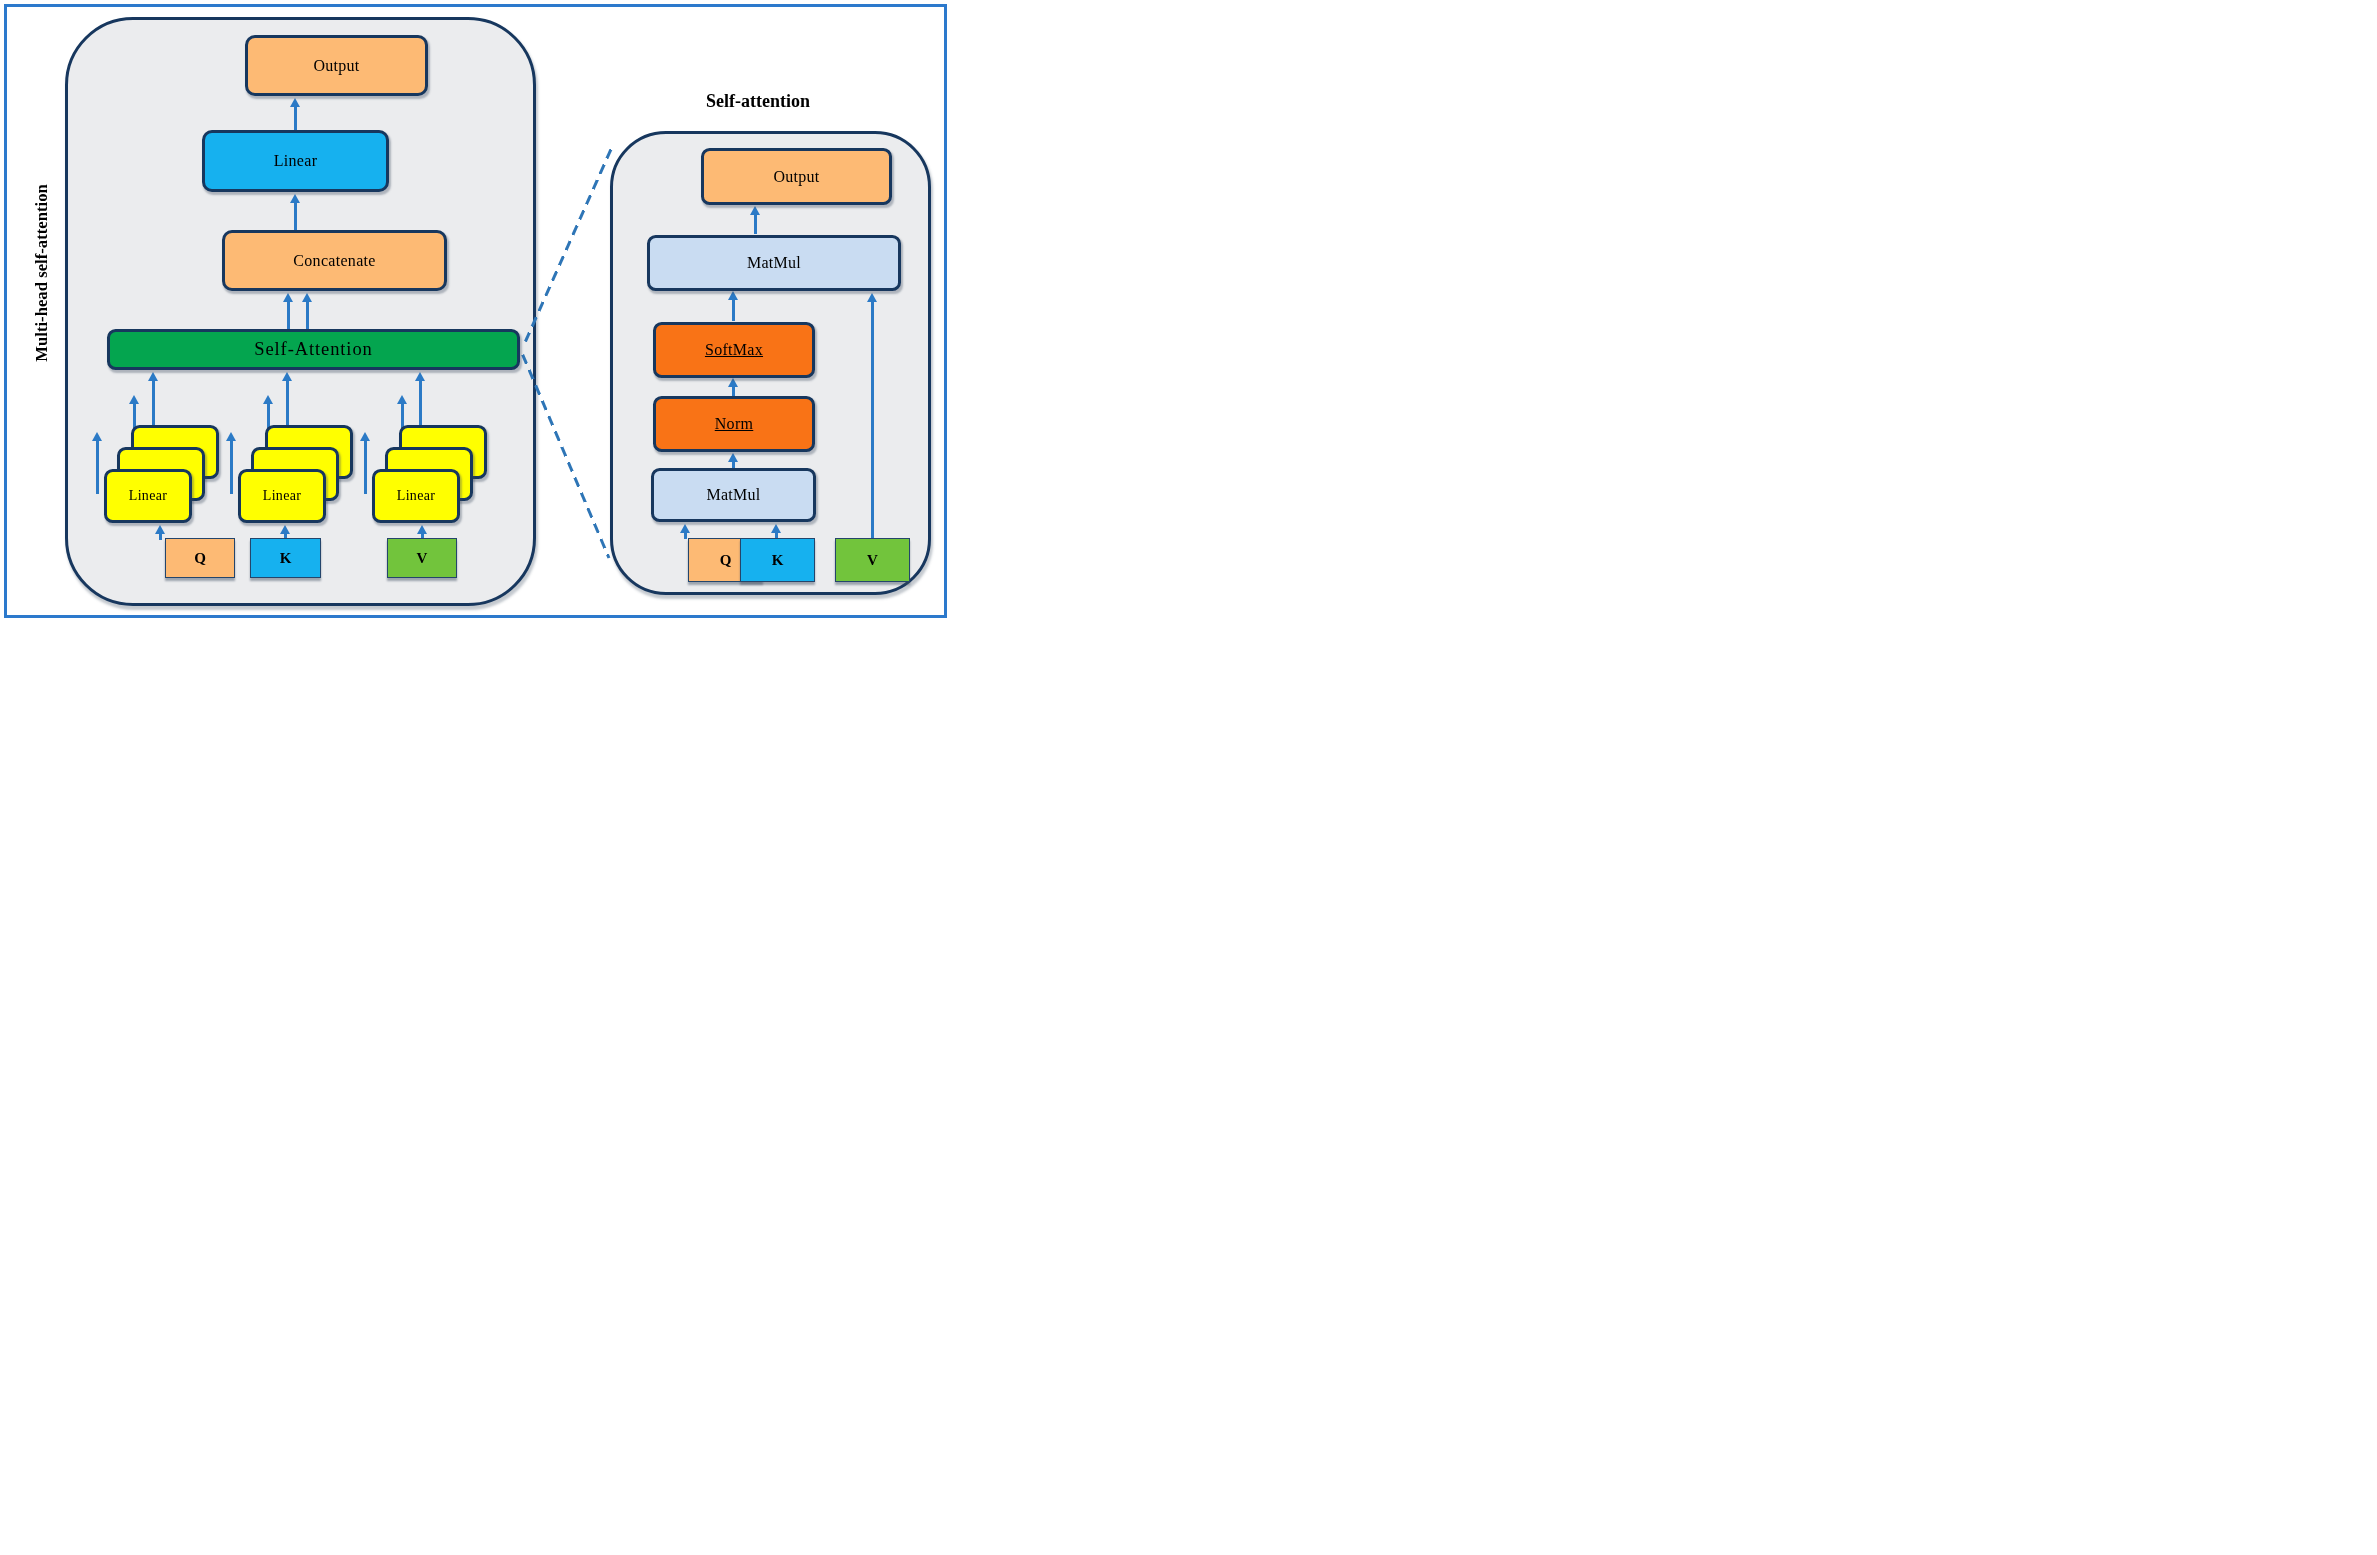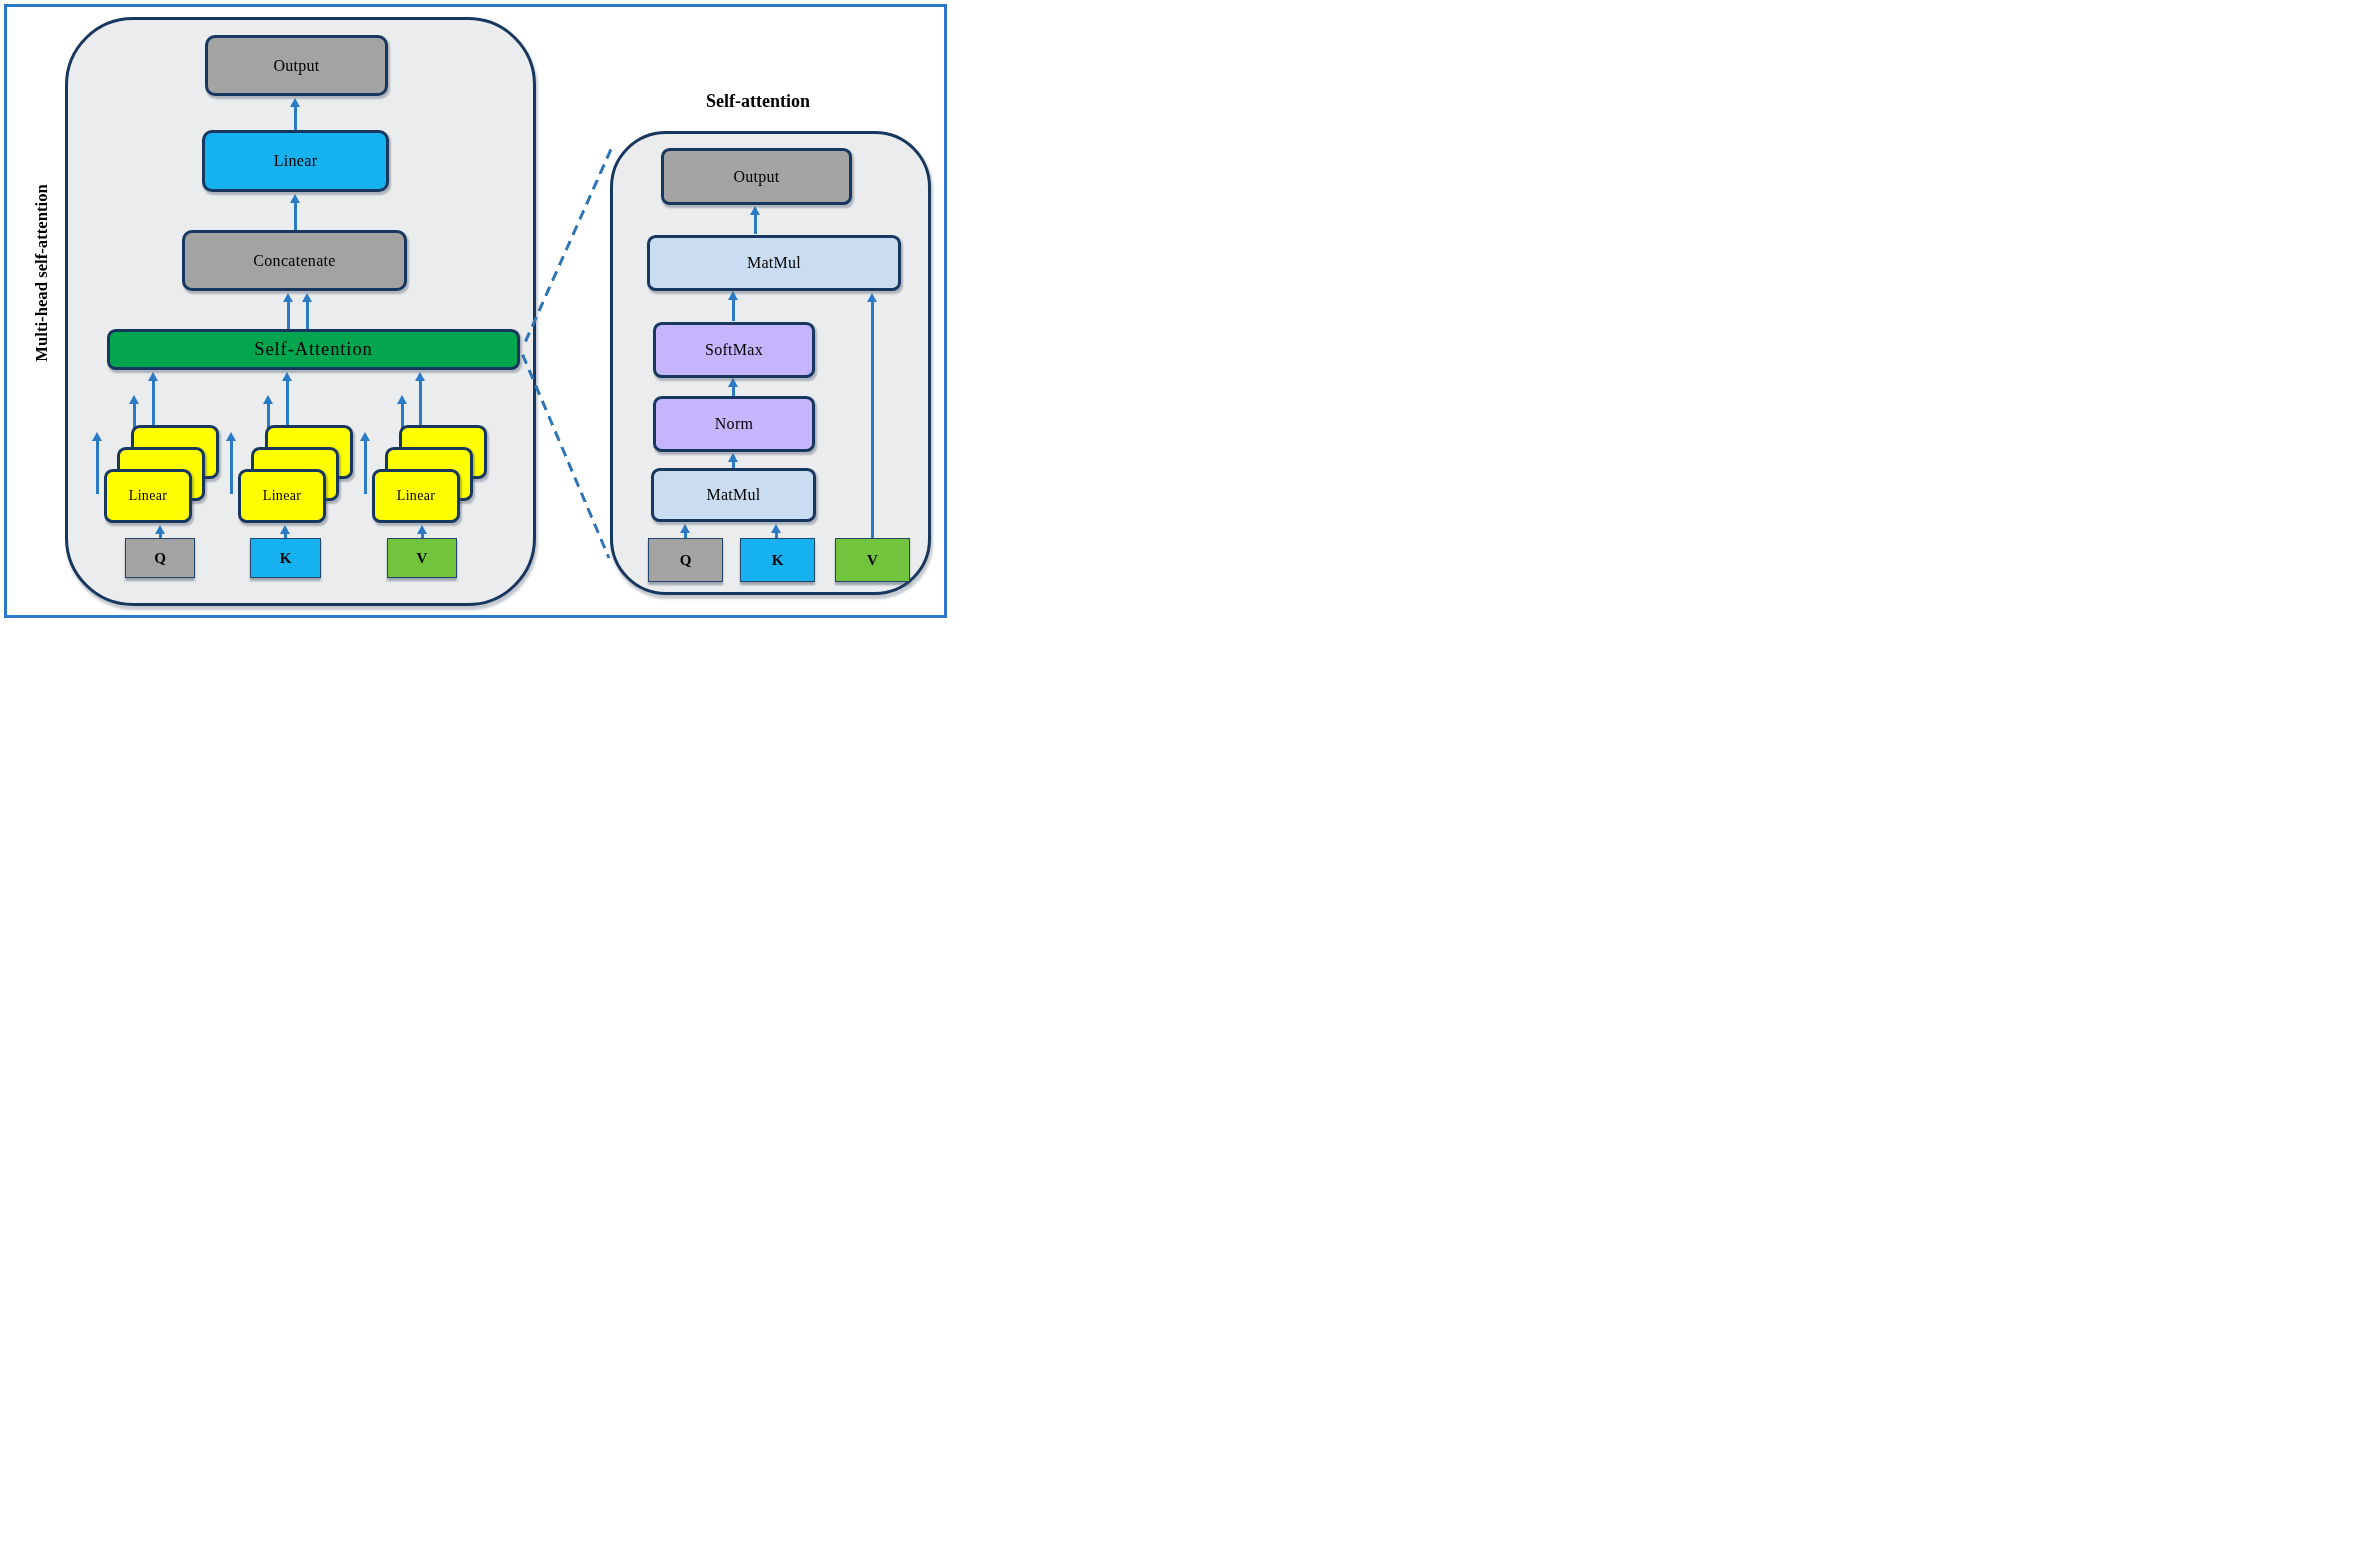--- a/index.html
+++ b/index.html
@@ -16,25 +16,25 @@
     box-shadow:1.9px 3.1px 2.5px rgba(60,75,95,.30);
   }
   .panel.lp{left:65px;top:17.3px;width:465px;height:583px;border-radius:68px;}
   .panel.rp{left:610px;top:131px;width:315px;height:458px;border-radius:56px;border-width:3.7px;}
   .bx{
     position:absolute;display:flex;align-items:center;justify-content:center;
     border:3.1px solid #17375e;border-radius:10px;color:#000;
     font-size:16px;box-shadow:1.2px 2.5px 1.9px rgba(60,75,95,.35);
     box-sizing:border-box;letter-spacing:0.3px;
   }
-  .white{background:#a3a3a3;}
+  .white{background:#fdba74;margin-left:40px;}
   .cyan{background:#16b1ef;}
   .greenbar{background:#04a54f;font-size:18.5px;letter-spacing:0.9px;border-radius:8.6px;}
   .yellow{background:#ffff00;border-radius:8.6px;}
-  .orange{background:#c4b5fd;}
+  .orange{background:#f97316;text-decoration:underline;}
   .lblue{background:#c9dcf2;text-align:center;}
   .vgreen{background:#72c43c;}
   .qkv{
     position:absolute;display:flex;align-items:center;justify-content:center;
     border:1.9px solid #24456b;font-size:15px;font-weight:bold;
     box-shadow:0 2.5px 1.9px rgba(60,75,95,.45);box-sizing:border-box;color:#000;
   }
   .rot-label{
     position:absolute;left:-78px;top:262px;width:242px;height:22px;
     transform:rotate(-90deg);transform-origin:center center;

